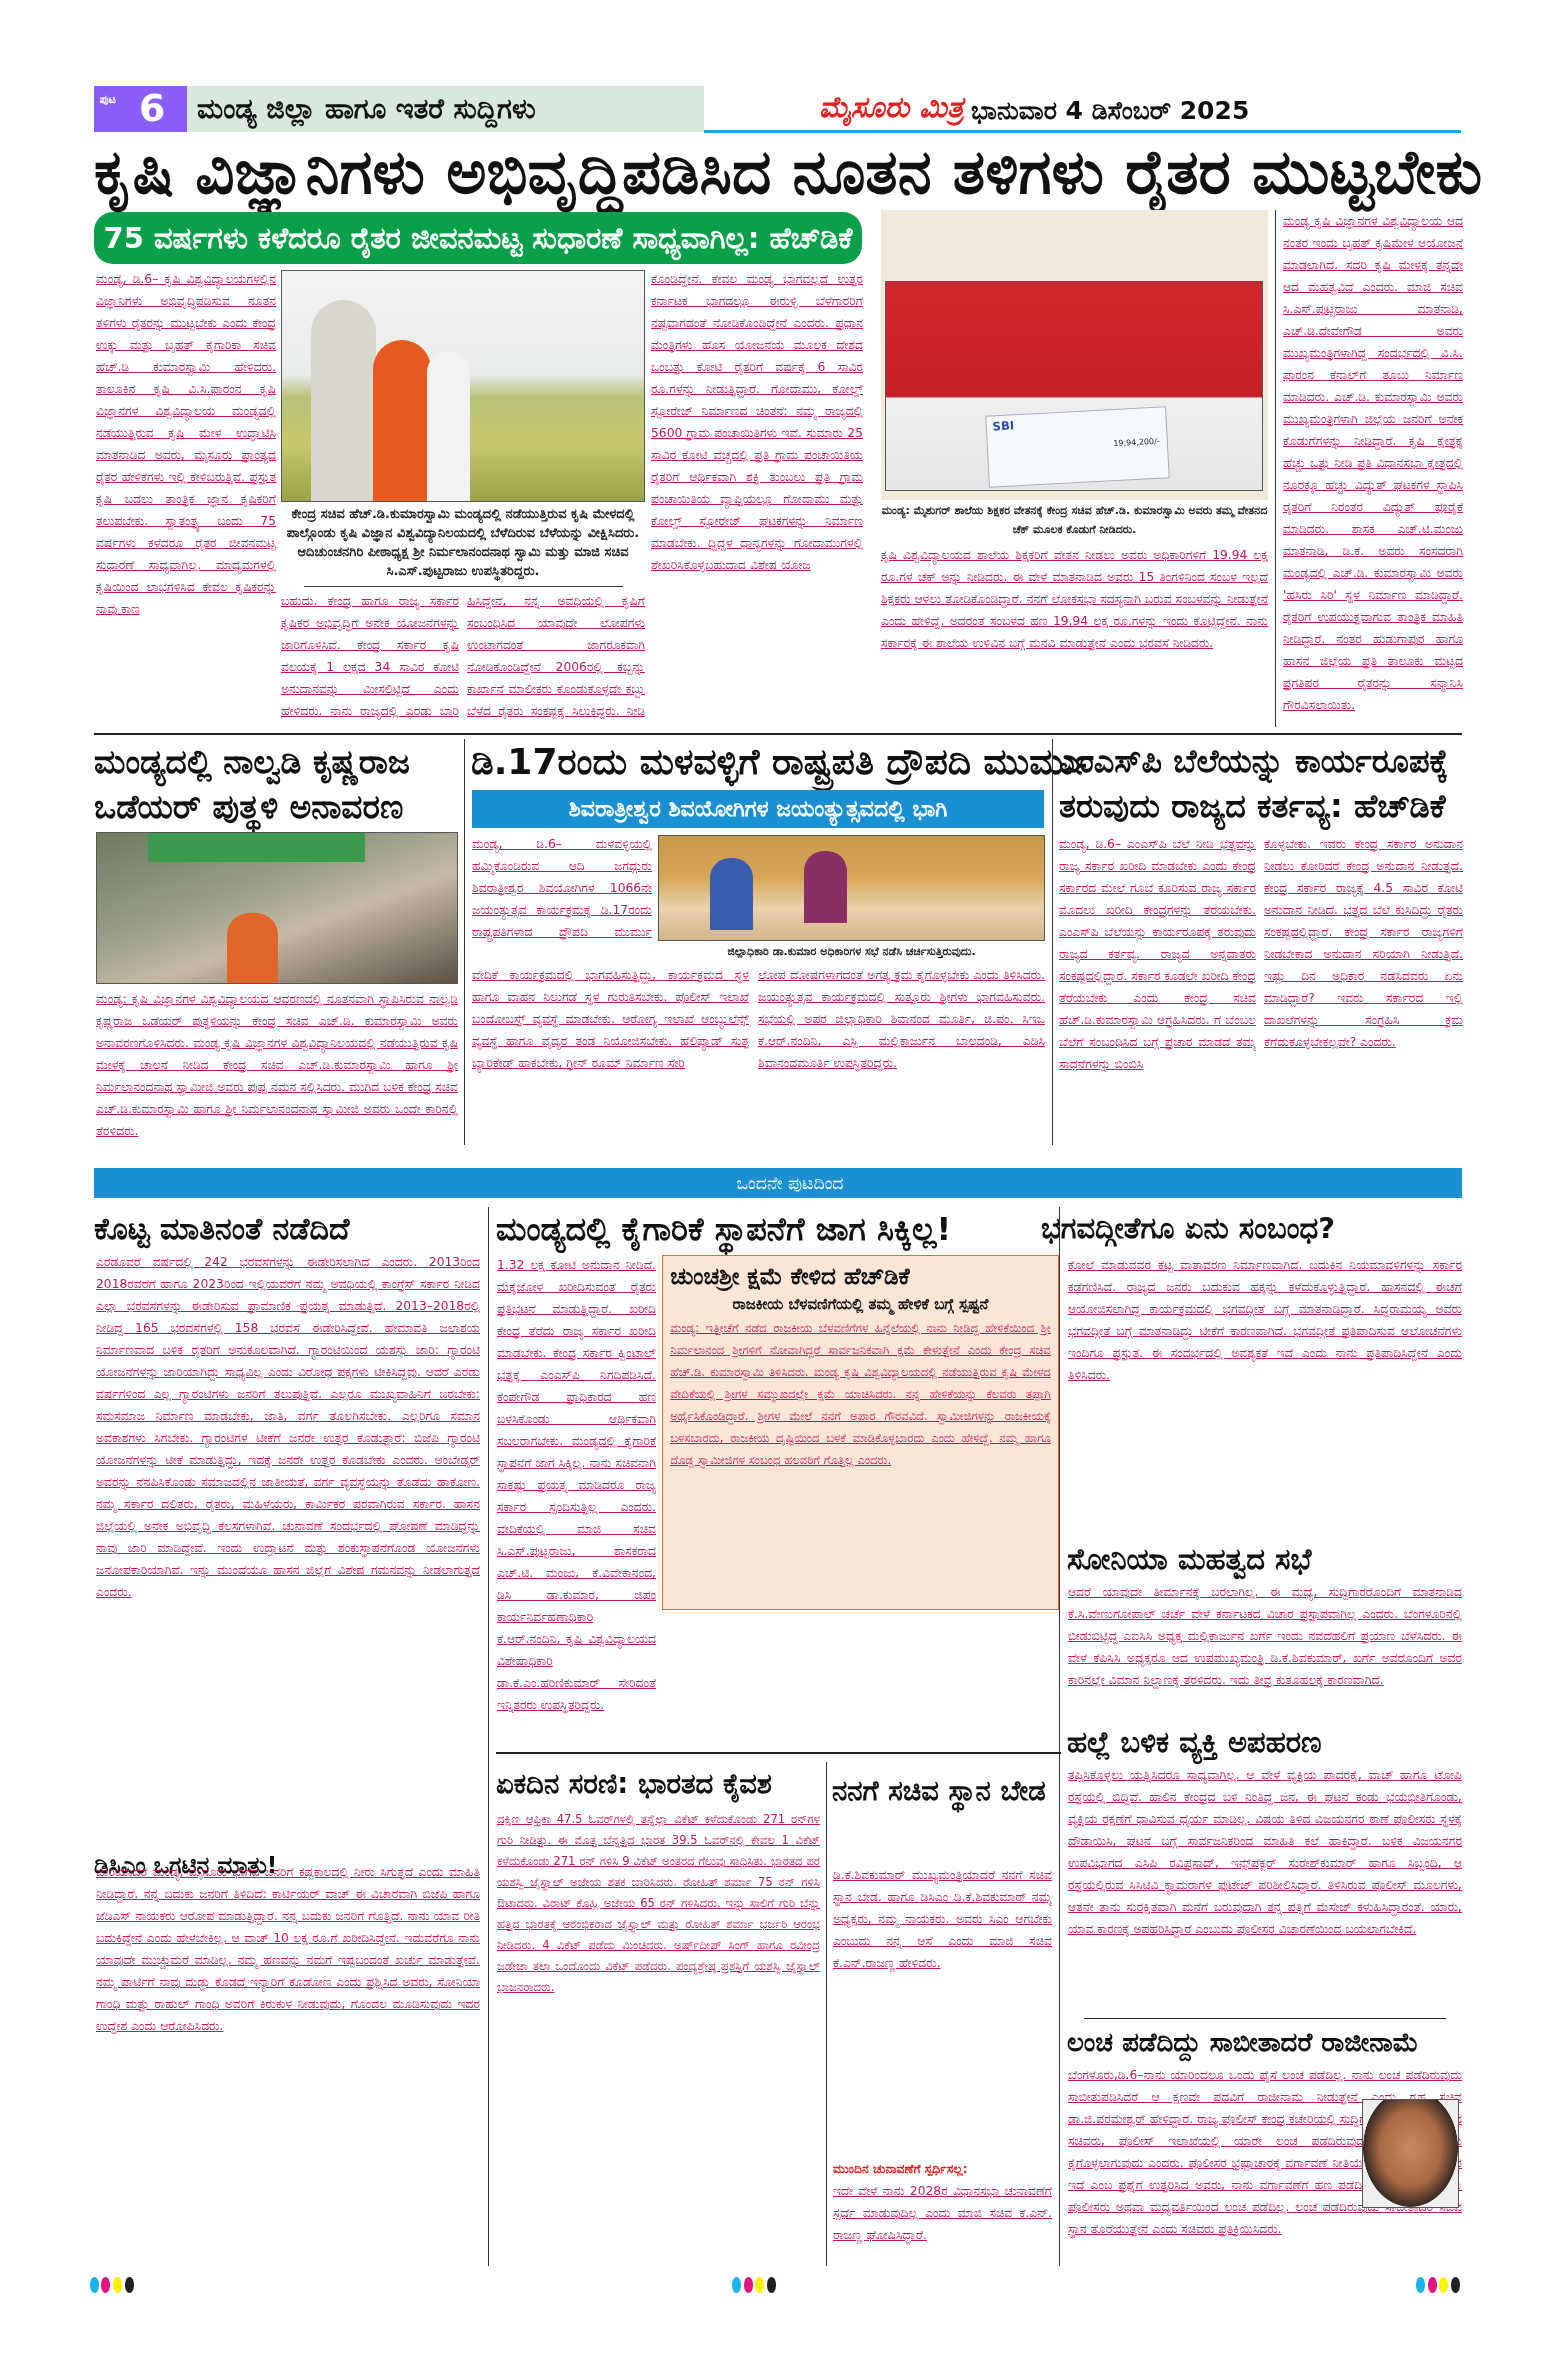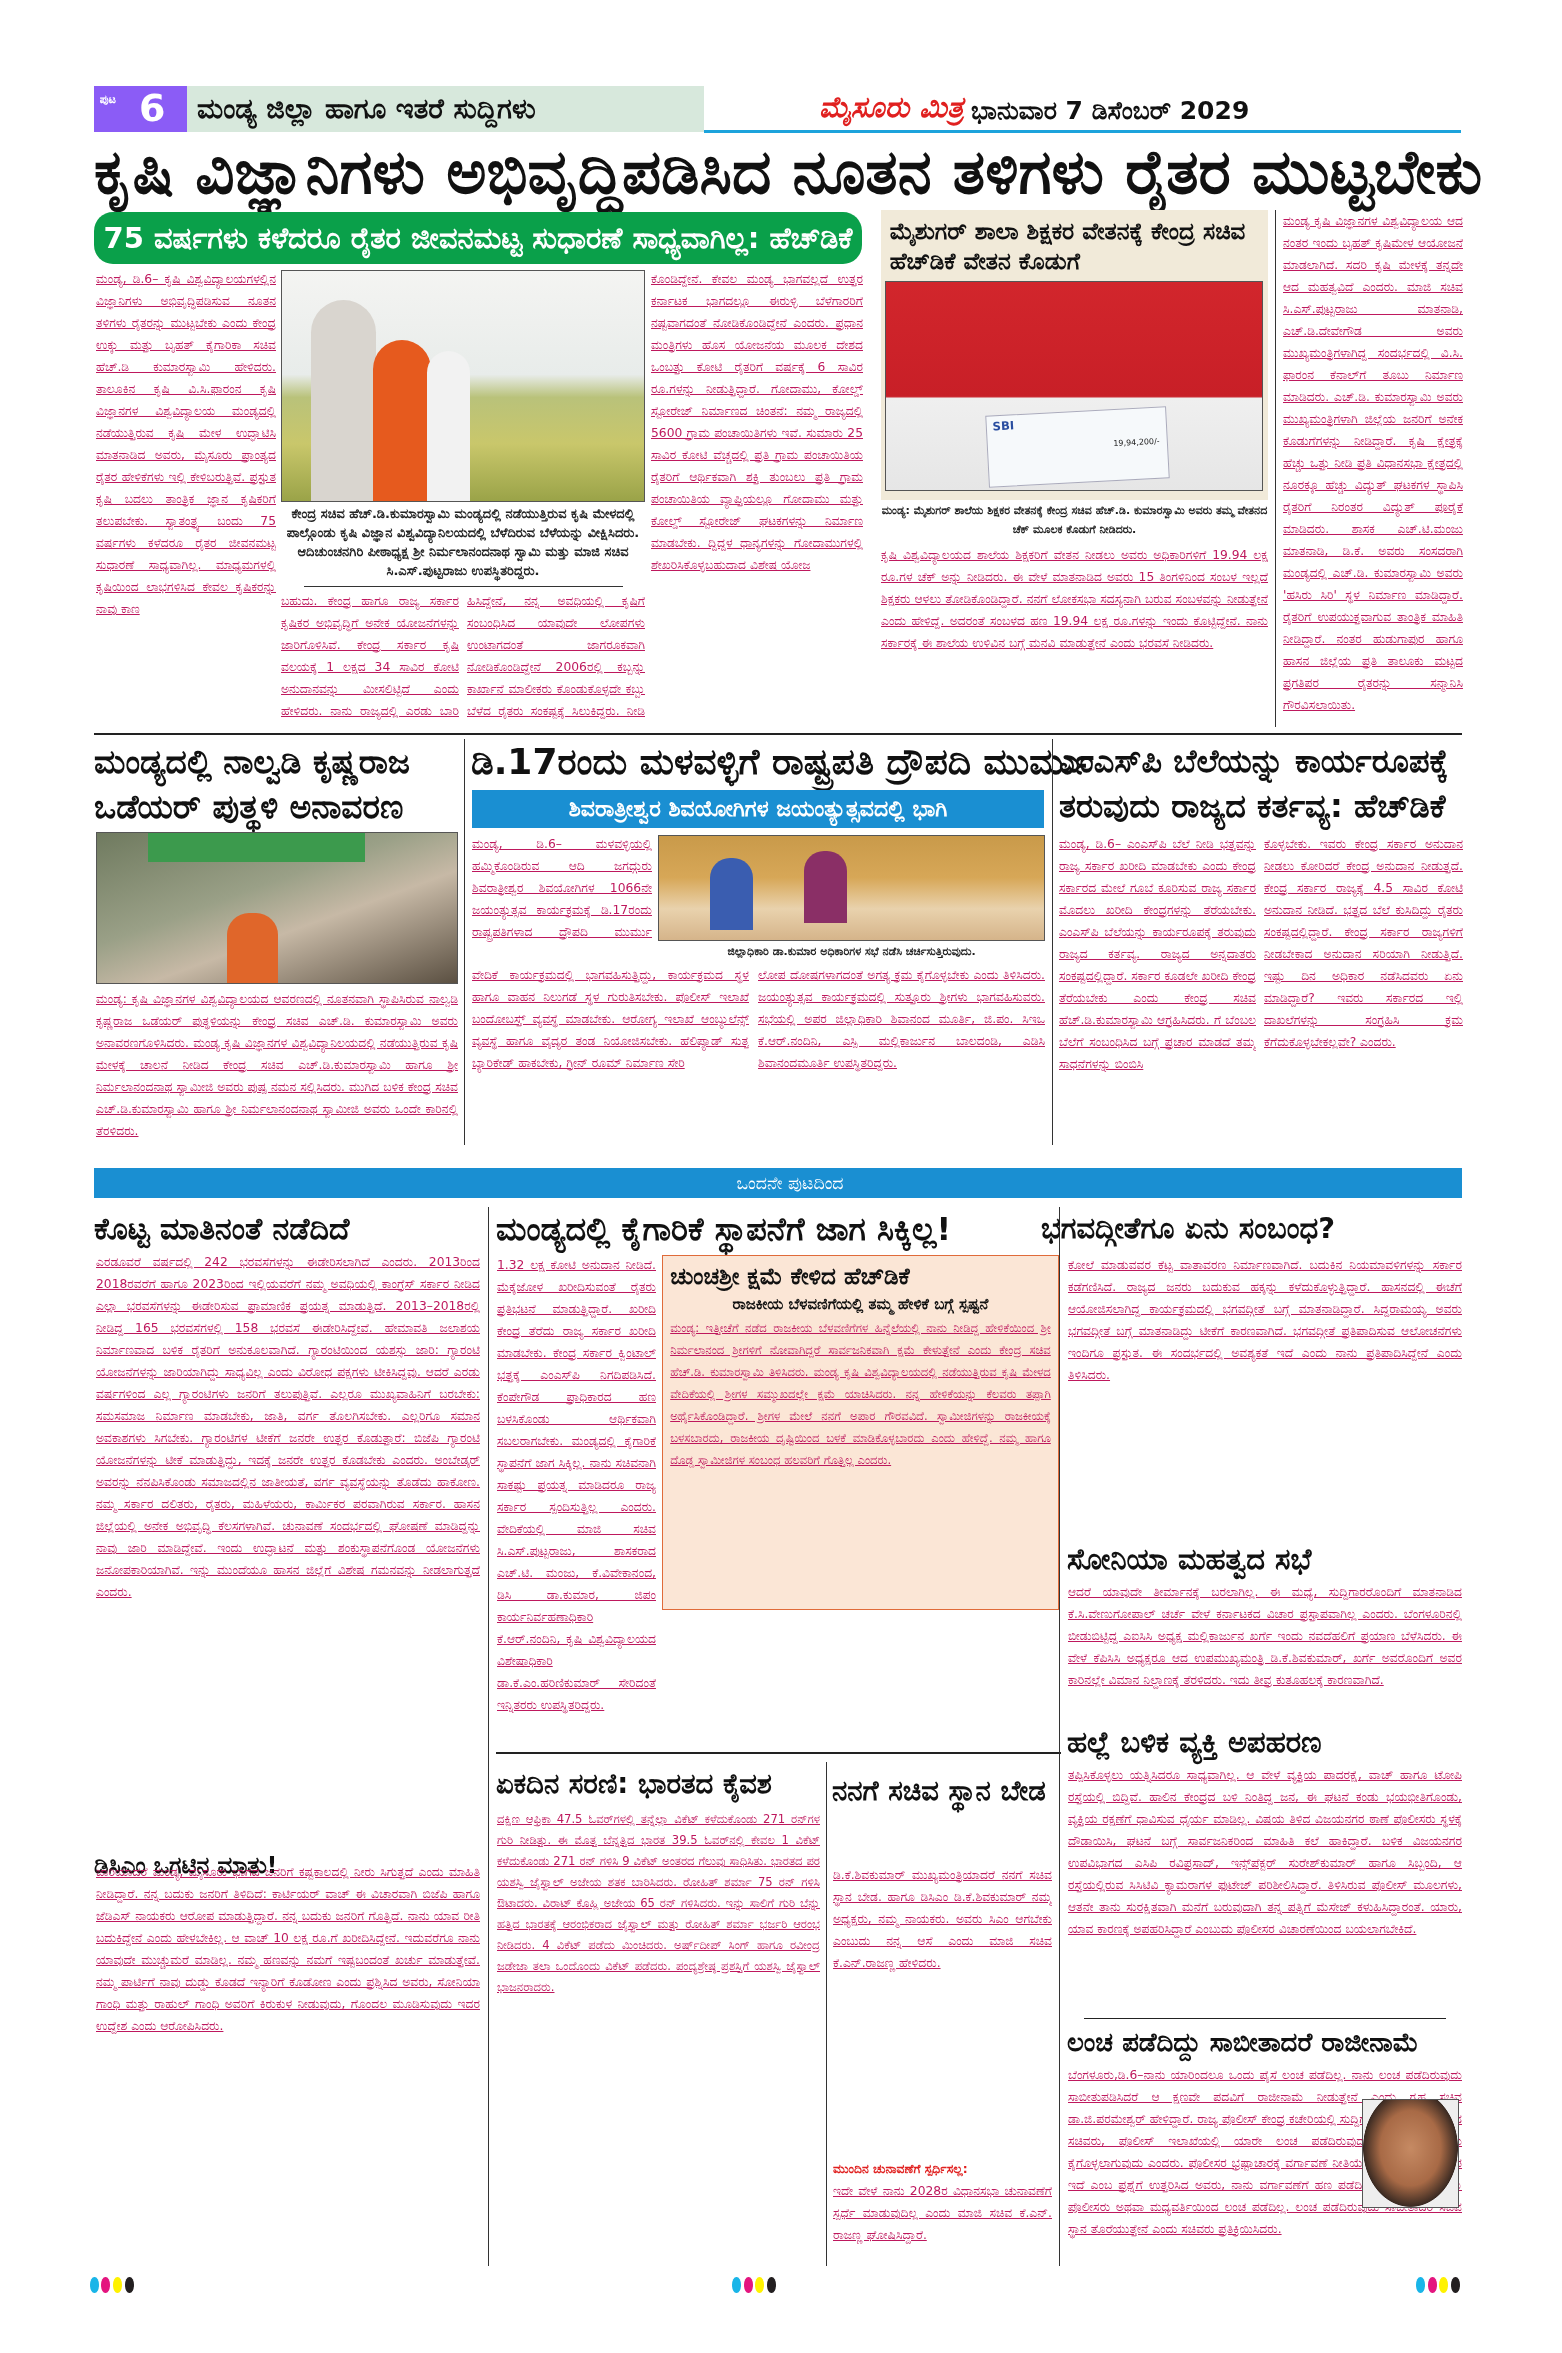--- a/index.html
+++ b/index.html
@@ -18,21 +18,21 @@
 <body>
 
 <div class="abs" style="left:94px;top:86px;width:93px;height:46px;background:#8b5cf6;">
   <span style="position:absolute;left:5.8px;top:7.2px;color:#fff;font-size:11px;font-weight:bold;">ಪುಟ</span>
   <span style="position:absolute;left:45px;top:1.4px;color:#fff;font-size:38px;font-weight:bold;line-height:43px;">6</span>
 </div>
 <div class="abs" style="left:187px;top:86px;width:517px;height:46px;background:#d7e8dc;">
   <span style="position:absolute;left:10px;top:5.8px;font-size:27.5px;font-weight:bold;color:#111;white-space:nowrap;">ಮಂಡ್ಯ ಜಿಲ್ಲಾ ಹಾಗೂ ಇತರೆ ಸುದ್ದಿಗಳು</span>
 </div>
 <div class="abs" style="left:819px;top:90px;font-size:29px;font-weight:bold;color:#e0201f;font-style:italic;white-space:nowrap;">ಮೈಸೂರು ಮಿತ್ರ</div>
-<div class="abs" style="left:971px;top:96px;font-size:25px;color:#111;font-weight:bold;white-space:nowrap;">ಭಾನುವಾರ 7 ಡಿಸೆಂಬರ್ 2029</div>
+<div class="abs" style="left:971px;top:96px;font-size:25px;color:#111;font-weight:bold;white-space:nowrap;">ಭಾನುವಾರ 4 ಡಿಸೆಂಬರ್ 2025</div>
 <div class="abs" style="left:704px;top:130px;width:757px;height:2.9px;background:#1ca3dc;"></div>
 
 <div class="abs hl" style="left:94px;top:136px;width:1370px;font-size:61px;line-height:72px;white-space:nowrap;">ಕೃಷಿ ವಿಜ್ಞಾನಿಗಳು ಅಭಿವೃದ್ಧಿಪಡಿಸಿದ ನೂತನ ತಳಿಗಳು ರೈತರ ಮುಟ್ಟಬೇಕು</div>
 
 <div class="abs" style="left:94px;top:212px;width:768px;height:52px;background:#0aa04a;border-radius:19px;">
   <div style="color:#fff;font-size:29px;font-weight:bold;text-align:center;line-height:52px;white-space:nowrap;overflow:hidden;">75 ವರ್ಷಗಳು ಕಳೆದರೂ ರೈತರ ಜೀವನಮಟ್ಟ ಸುಧಾರಣೆ ಸಾಧ್ಯವಾಗಿಲ್ಲ: ಹೆಚ್‌ಡಿಕೆ</div>
 </div>
 
 <div class="abs txt" style="left:96px;top:268px;width:180px;height:406px;">ಮಂಡ್ಯ, ಡಿ.6– ಕೃಷಿ ವಿಶ್ವವಿದ್ಯಾಲಯಗಳಲ್ಲಿನ ವಿಜ್ಞಾನಿಗಳು ಅಭಿವೃದ್ಧಿಪಡಿಸುವ ನೂತನ ತಳಿಗಳು ರೈತರನ್ನು ಮುಟ್ಟಬೇಕು ಎಂದು ಕೇಂದ್ರ ಉಕ್ಕು ಮತ್ತು ಬೃಹತ್ ಕೈಗಾರಿಕಾ ಸಚಿವ ಹೆಚ್.ಡಿ ಕುಮಾರಸ್ವಾಮಿ ಹೇಳಿದರು. ತಾಲೂಕಿನ ಕೃಷಿ ವಿ.ಸಿ.ಫಾರಂನ ಕೃಷಿ ವಿಜ್ಞಾನಗಳ ವಿಶ್ವವಿದ್ಯಾಲಯ ಮಂಡ್ಯದಲ್ಲಿ ನಡೆಯುತ್ತಿರುವ ಕೃಷಿ ಮೇಳ ಉದ್ಘಾಟಿಸಿ ಮಾತನಾಡಿದ ಅವರು, ಮೈಸೂರು ಪ್ರಾಂತ್ಯದ ರೈತರ ಹೇಳಿಕೆಗಳು ಇಲ್ಲಿ ಕೇಳಿಬರುತ್ತಿವೆ. ಪ್ರಸ್ತುತ ಕೃಷಿ ಬದಲು ತಾಂತ್ರಿಕ ಜ್ಞಾನ ಕೃಷಿಕರಿಗೆ ತಲುಪಬೇಕು. ಸ್ವಾತಂತ್ರ್ಯ ಬಂದು 75 ವರ್ಷಗಳು ಕಳೆದರೂ ರೈತರ ಜೀವನಮಟ್ಟ ಸುಧಾರಣೆ ಸಾಧ್ಯವಾಗಿಲ್ಲ. ಮಾಧ್ಯಮಗಳಲ್ಲಿ ಕೃಷಿಯಿಂದ ಲಾಭಗಳಿಸಿದ ಕೇವಲ ಕೃಷಿಕರನ್ನು ನಾವು ಕಾಣ</div>
 
@@ -41,21 +41,20 @@
   <div style="position:absolute;left:91px;top:69px;width:58px;height:163px;background:#e65a1e;border-radius:29px 29px 0 0;"></div>
   <div style="position:absolute;left:145px;top:80px;width:43px;height:152px;background:#f2f2f2;border-radius:22px 22px 0 0;"></div>
 </div>
 <div class="abs caption" style="left:281px;top:504px;width:364px;height:80px;font-size:13px;line-height:19px;overflow:hidden;">ಕೇಂದ್ರ ಸಚಿವ ಹೆಚ್.ಡಿ.ಕುಮಾರಸ್ವಾಮಿ ಮಂಡ್ಯದಲ್ಲಿ ನಡೆಯುತ್ತಿರುವ ಕೃಷಿ ಮೇಳದಲ್ಲಿ ಪಾಲ್ಗೊಂಡು ಕೃಷಿ ವಿಜ್ಞಾನ ವಿಶ್ವವಿದ್ಯಾನಿಲಯದಲ್ಲಿ ಬೆಳೆದಿರುವ ಬೆಳೆಯನ್ನು ವೀಕ್ಷಿಸಿದರು. ಆದಿಚುಂಚನಗಿರಿ ಪೀಠಾಧ್ಯಕ್ಷ ಶ್ರೀ ನಿರ್ಮಲಾನಂದನಾಥ ಸ್ವಾಮಿ ಮತ್ತು ಮಾಜಿ ಸಚಿವ ಸಿ.ಎಸ್.ಪುಟ್ಟರಾಜು ಉಪಸ್ಥಿತರಿದ್ದರು.</div>
 <div class="abs" style="left:304px;top:586px;width:319px;height:1.4px;background:#333;"></div>
 <div class="abs txt" style="left:281px;top:590px;width:178px;height:138px;">ಬಹುದು. ಕೇಂದ್ರ ಹಾಗೂ ರಾಜ್ಯ ಸರ್ಕಾರ ಕೃಷಿಕರ ಅಭಿವೃದ್ಧಿಗೆ ಅನೇಕ ಯೋಜನೆಗಳನ್ನು ಜಾರಿಗೊಳಿಸಿವೆ. ಕೇಂದ್ರ ಸರ್ಕಾರ ಕೃಷಿ ವಲಯಕ್ಕೆ 1 ಲಕ್ಷದ 34 ಸಾವಿರ ಕೋಟಿ ಅನುದಾನವನ್ನು ಮೀಸಲಿಟ್ಟಿದೆ ಎಂದು ಹೇಳಿದರು. ನಾನು ರಾಜ್ಯದಲ್ಲಿ ಎರಡು ಬಾರಿ ಮುಖ್ಯ ಮಂತ್ರಿಯಾಗಿ ಕಾರ್ಯ ನಿರ್ವ</div>
 <div class="abs txt" style="left:467px;top:590px;width:178px;height:138px;">ಹಿಸಿದ್ದೇನೆ, ನನ್ನ ಅವಧಿಯಲ್ಲಿ ಕೃಷಿಗೆ ಸಂಬಂಧಿಸಿದ ಯಾವುದೇ ಲೋಪಗಳು ಉಂಟಾಗದಂತೆ ಜಾಗರೂಕವಾಗಿ ನೋಡಿಕೊಂಡಿದ್ದೇನೆ 2006ರಲ್ಲಿ ಕಬ್ಬನ್ನು ಕಾರ್ಖಾನೆ ಮಾಲೀಕರು ಕೊಂಡುಕೊಳ್ಳದೇ ಕಬ್ಬು ಬೆಳೆದ ರೈತರು ಸಂಕಷ್ಟಕ್ಕೆ ಸಿಲುಕಿದ್ದರು. ನೀಡಿ ಸದರಿ ಕಬ್ಬನ್ನು ಖರೀದಿ ಮಾಡಿ ರೈತರಿಗೆ ನಷ್ಟ ಉಂಟಾಗದಂತೆ ನೋಡಿ</div>
 <div class="abs txt" style="left:651px;top:268px;width:212px;height:459px;">ಕೊಂಡಿದ್ದೇನೆ. ಕೇವಲ ಮಂಡ್ಯ ಭಾಗವಲ್ಲದೆ ಉತ್ತರ ಕರ್ನಾಟಕ ಭಾಗದಲ್ಲೂ ಈರುಳ್ಳಿ ಬೆಳೆಗಾರರಿಗೆ ನಷ್ಟವಾಗದಂತೆ ನೋಡಿಕೊಂಡಿದ್ದೇನೆ ಎಂದರು. ಪ್ರಧಾನ ಮಂತ್ರಿಗಳು ಹೊಸ ಯೋಜನೆಯ ಮೂಲಕ ದೇಶದ ಒಂಬತ್ತು ಕೋಟಿ ರೈತರಿಗೆ ವರ್ಷಕ್ಕೆ 6 ಸಾವಿರ ರೂ.ಗಳನ್ನು ನೀಡುತ್ತಿದ್ದಾರೆ. ಗೋದಾಮು, ಕೋಲ್ಡ್ ಸ್ಟೋರೇಜ್ ನಿರ್ಮಾಣದ ಚಿಂತನೆ: ನಮ್ಮ ರಾಜ್ಯದಲ್ಲಿ 5600 ಗ್ರಾಮ ಪಂಚಾಯಿತಿಗಳು ಇವೆ. ಸುಮಾರು 25 ಸಾವಿರ ಕೋಟಿ ವೆಚ್ಚದಲ್ಲಿ ಪ್ರತಿ ಗ್ರಾಮ ಪಂಚಾಯಿತಿಯ ರೈತರಿಗೆ ಆರ್ಥಿಕವಾಗಿ ಶಕ್ತಿ ತುಂಬಲು ಪ್ರತಿ ಗ್ರಾಮ ಪಂಚಾಯಿತಿಯ ವ್ಯಾಪ್ತಿಯಲ್ಲೂ ಗೋದಾಮು ಮತ್ತು ಕೋಲ್ಡ್ ಸ್ಟೋರೇಜ್ ಘಟಕಗಳನ್ನು ನಿರ್ಮಾಣ ಮಾಡಬೇಕು. ದ್ದಿದ್ದಳ ಧಾನ್ಯಗಳನ್ನು ಗೋದಾಮುಗಳಲ್ಲಿ ಶೇಖರಿಸಿಕೊಳ್ಳಬಹುದಾದ ವಿಶೇಷ ಯೋಜ</div>
 
 <div class="abs" style="left:881px;top:210px;width:387px;height:290px;background:#f1ead9;">
-  <div class="hl" style="padding:5.8px 8.7px;font-size:23px;line-height:30px;">ಮೈಶುಗರ್ ಶಾಲಾ ಶಿಕ್ಷಕರ ವೇತನಕ್ಕೆ ಕೇಂದ್ರ ಸಚಿವ ಹೆಚ್‌ಡಿಕೆ ವೇತನ ಕೊಡುಗೆ</div>
   <div class="photo" style="left:4.3px;top:71px;width:378px;height:210px;background:linear-gradient(180deg,#d2262c 0%,#c81f27 55%,#efefef 56%,#e6e6e6 100%);">
     <div style="position:absolute;left:101px;top:129px;width:181px;height:72px;background:#f6f9fb;border:0.7px solid #aab;transform:rotate(-3deg);">
       <span style="position:absolute;left:5.8px;top:2.9px;color:#2a4ea0;font-weight:bold;font-size:11.6px;">SBI</span>
       <span style="position:absolute;right:7.2px;top:29px;font-size:8px;color:#222;">19,94,200/-</span>
     </div>
   </div>
 </div>
 <div class="abs caption" style="left:881px;top:501px;width:387px;height:39px;font-size:11px;line-height:19px;overflow:hidden;">ಮಂಡ್ಯ: ಮೈಶುಗರ್ ಶಾಲೆಯ ಶಿಕ್ಷಕರ ವೇತನಕ್ಕೆ ಕೇಂದ್ರ ಸಚಿವ ಹೆಚ್.ಡಿ. ಕುಮಾರಸ್ವಾಮಿ ಅವರು ತಮ್ಮ ವೇತನದ ಚೆಕ್ ಮೂಲಕ ಕೊಡುಗೆ ನೀಡಿದರು.</div>
 <div class="abs txt" style="left:881px;top:544px;width:387px;height:184px;">ಕೃಷಿ ವಿಶ್ವವಿದ್ಯಾಲಯದ ಶಾಲೆಯ ಶಿಕ್ಷಕರಿಗೆ ವೇತನ ನೀಡಲು ಅವರು ಅಧಿಕಾರಿಗಳಿಗೆ 19.94 ಲಕ್ಷ ರೂ.ಗಳ ಚೆಕ್ ಅನ್ನು ನೀಡಿದರು. ಈ ವೇಳೆ ಮಾತನಾಡಿದ ಅವರು 15 ತಿಂಗಳಿನಿಂದ ಸಂಬಳ ಇಲ್ಲದೆ ಶಿಕ್ಷಕರು ಆಳಲು ತೋಡಿಕೊಂಡಿದ್ದಾರೆ. ನನಗೆ ಲೋಕಸಭಾ ಸದಸ್ಯನಾಗಿ ಬರುವ ಸಂಬಳವನ್ನು ನೀಡುತ್ತೇನೆ ಎಂದು ಹೇಳಿದ್ದೆ. ಅದರಂತೆ ಸಂಬಳದ ಹಣ 19.94 ಲಕ್ಷ ರೂ.ಗಳನ್ನು ಇಂದು ಕೊಟ್ಟಿದ್ದೇನೆ. ನಾನು ಸರ್ಕಾರಕ್ಕೆ ಈ ಶಾಲೆಯ ಉಳಿವಿನ ಬಗ್ಗೆ ಮನವಿ ಮಾಡುತ್ತೇನೆ ಎಂದು ಭರವಸೆ ನೀಡಿದರು.</div>
 <div class="vrule" style="left:1275px;top:210px;height:517px;"></div>

